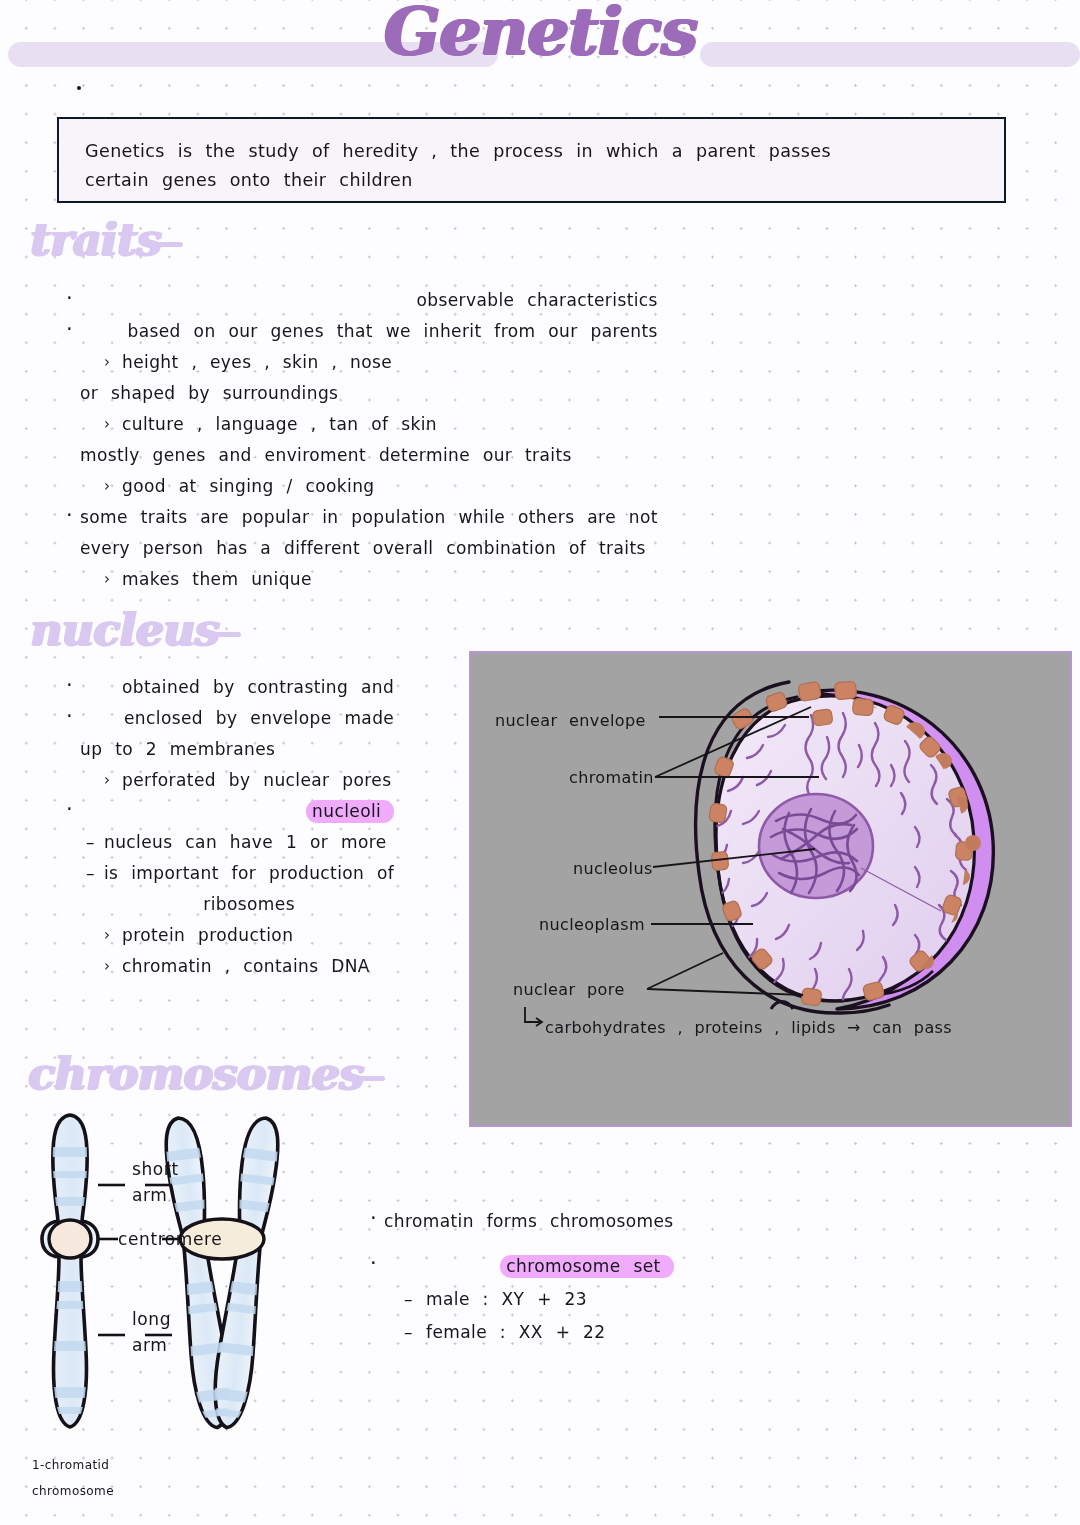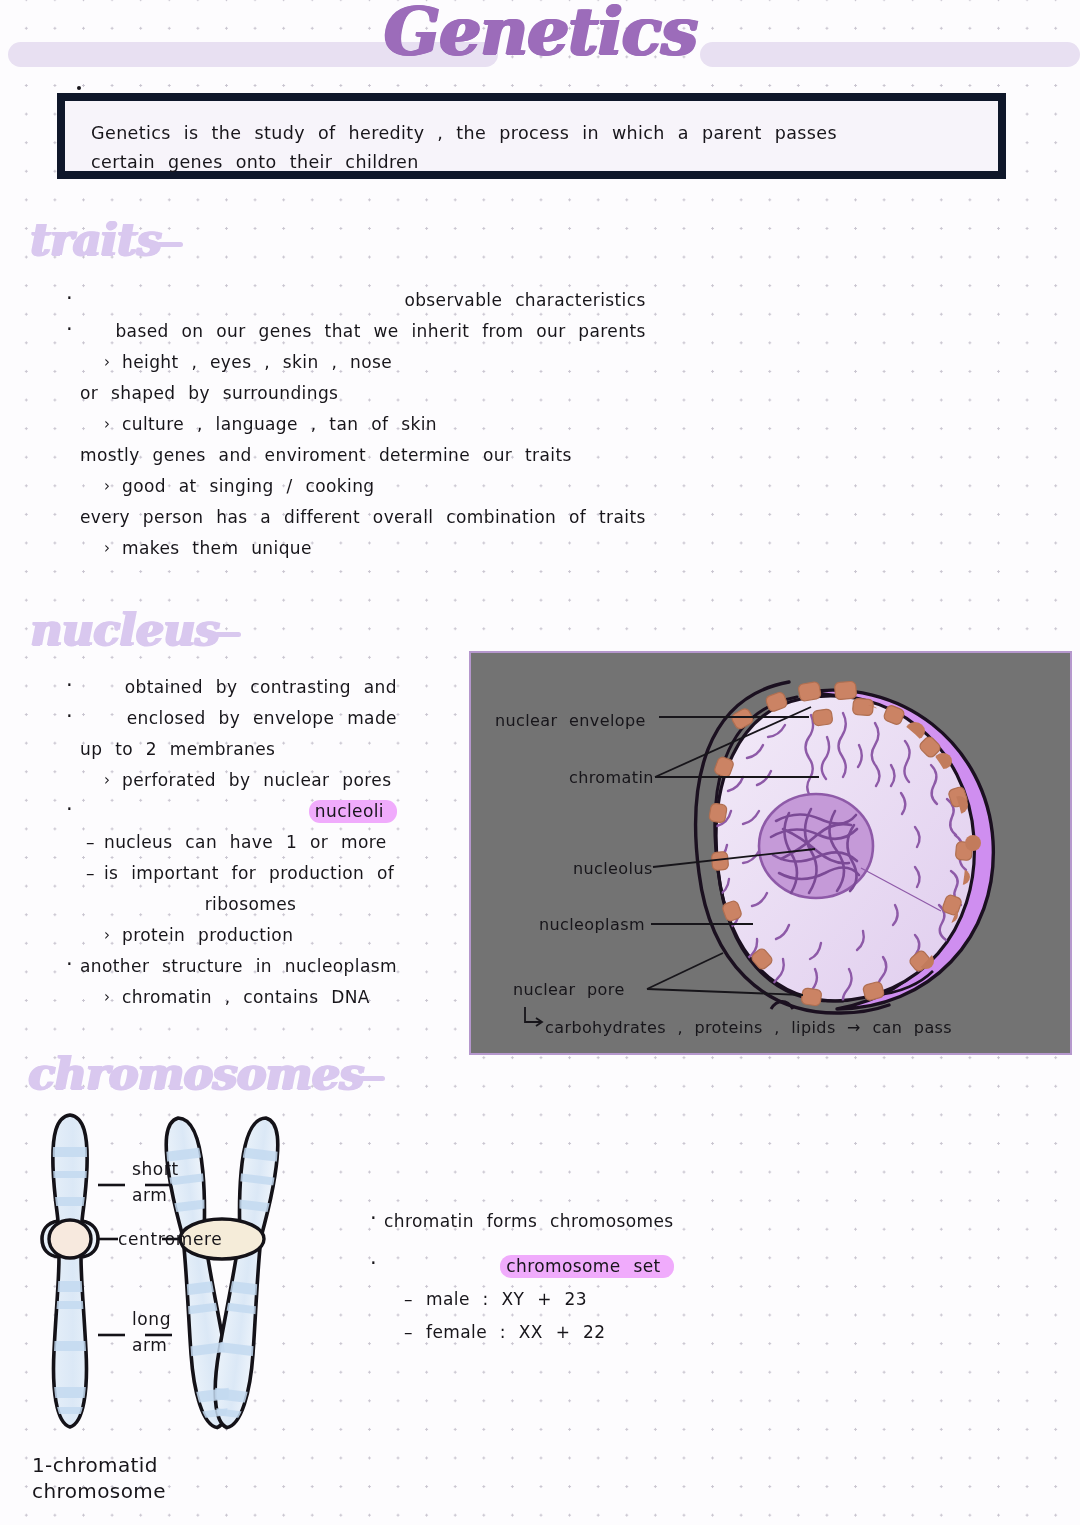--- a/index.html
+++ b/index.html
@@ -51,23 +51,23 @@
     font-style: italic;
     color: #9c6cba;
     letter-spacing: -1px;
     text-shadow: 2px 0 0 #9c6cba, -1px 0 0 #9c6cba, 0 1px 0 #9c6cba, 1px 1px 0 #9c6cba;
     z-index: 3;
   }
 
   
   #definition-box {
     position: absolute;
-    left: 57px; top: 93px;
+    left: 57px; top: 117px;
     width: 949px; height: 86px;
-    border: 8px solid #0f172a;
+    border: 2px solid #0f172a;
     background: #f7f4fa;
     padding: 18px 16px 0 26px;
   }
   #definition-box .line {
     font-size: 17.5px;
     line-height: 29px;
     color: #17151a;
     letter-spacing: 0.4px;
     word-spacing: 7px;
   }
@@ -151,23 +151,23 @@
   
   #traits-notes { left: 62px; top: 285px; }
 
   
   #nucleus-notes { left: 62px; top: 672px; }
 
   
   #nucleus-diagram-box {
     position: absolute;
     left: 469px; top: 651px;
-    width: 603px; height: 404px;
+    width: 603px; height: 476px;
     border: 2px solid #b597cd;
-    background: #737373;
+    background: #a3a3a3;
   }
   #nucleus-diagram-box .diag-label {
     position: absolute;
     font-size: 16px;
     color: #17151a;
     letter-spacing: 0.4px;
     word-spacing: 6px;
     white-space: nowrap;
   }
   #nucleus-diagram-box svg { position: absolute; left: 0; top: 0; }
@@ -176,21 +176,21 @@
   #label-chromatin        { left: 98px;  top: 115px; }
   #label-nucleolus        { left: 102px; top: 206px; }
   #label-nucleoplasm      { left: 68px;  top: 262px; }
   #label-nuclear-pore     { left: 42px;  top: 327px; }
   #label-pass-note        { left: 74px;  top: 365px; font-size: 16px; }
 
   
   #chromosome-diagram { position: absolute; left: 10px; top: 1105px; }
   #chromosome-caption-1, #chromosome-caption-2 {
     position: absolute;
-    font-size: 20px;
+    font-size: 12px;
     line-height: 26px;
     color: #17151a;
     letter-spacing: 0.4px;
     word-spacing: 3px;
   }
   #chromosome-caption-1 { left: 32px;  top: 1452px; }
   #chromosome-caption-2 { left: 186px; top: 1484px; margin-top: 36px; }
 
   #chromosome-notes { left: 366px; top: 1205px; }
   #chromosome-notes .note-line { line-height: 33px; }
@@ -212,36 +212,36 @@
 
 <div class="section-heading" id="heading-traits">traits</div>
 <div class="note-list hw" id="traits-notes">
     <div class="note-line lvl0">observable  characteristics</div>
     <div class="note-line lvl0">based on  our genes  that  we  inherit from our parents</div>
     <div class="note-line lvl1">height , eyes ,  skin , nose</div>
     <div class="note-line cont">or  shaped  by  surroundings</div>
     <div class="note-line lvl1">culture ,  language ,  tan of  skin</div>
     <div class="note-line cont">mostly  genes and  enviroment  determine  our  traits</div>
     <div class="note-line lvl1">good at  singing / cooking</div>
+    <div class="note-line lvl0">some  traits are popular   in  population  while  others  are  not</div>
     <div class="note-line cont">every  person  has a  different  overall  combination  of   traits</div>
     <div class="note-line lvl1">makes  them  unique</div>
   </div>
 
 <div class="section-heading" id="heading-nucleus">nucleus</div>
 <div class="note-list hw" id="nucleus-notes">
     <div class="note-line lvl0">obtained  by  contrasting  and</div>
     <div class="note-line lvl0">enclosed  by  envelope  made</div>
     <div class="note-line cont">up  to  2  membranes</div>
     <div class="note-line lvl1">perforated  by  nuclear  pores</div>
     <div class="note-line lvl0"><span class="hl">nucleoli</span></div>
     <div class="note-line dash">nucleus  can  have   1 or  more</div>
     <div class="note-line dash">is  important  for  production  of</div>
     <div class="note-line sub">ribosomes</div>
     <div class="note-line lvl1">protein  production</div>
-    <div class="note-line lvl0">another  structure  in  nucleoplasm</div>
     <div class="note-line lvl1">chromatin ,  contains  DNA</div>
   </div>
 
 <div id="nucleus-diagram-box">
   <svg width="599" height="394" viewBox="0 0 599 394">
     <defs>
       <radialGradient id="gOuter" cx="35%" cy="35%">
         <stop offset="0%" stop-color="#dfa8f5"></stop>
         <stop offset="100%" stop-color="#cf8ef0"></stop>
       </radialGradient>

